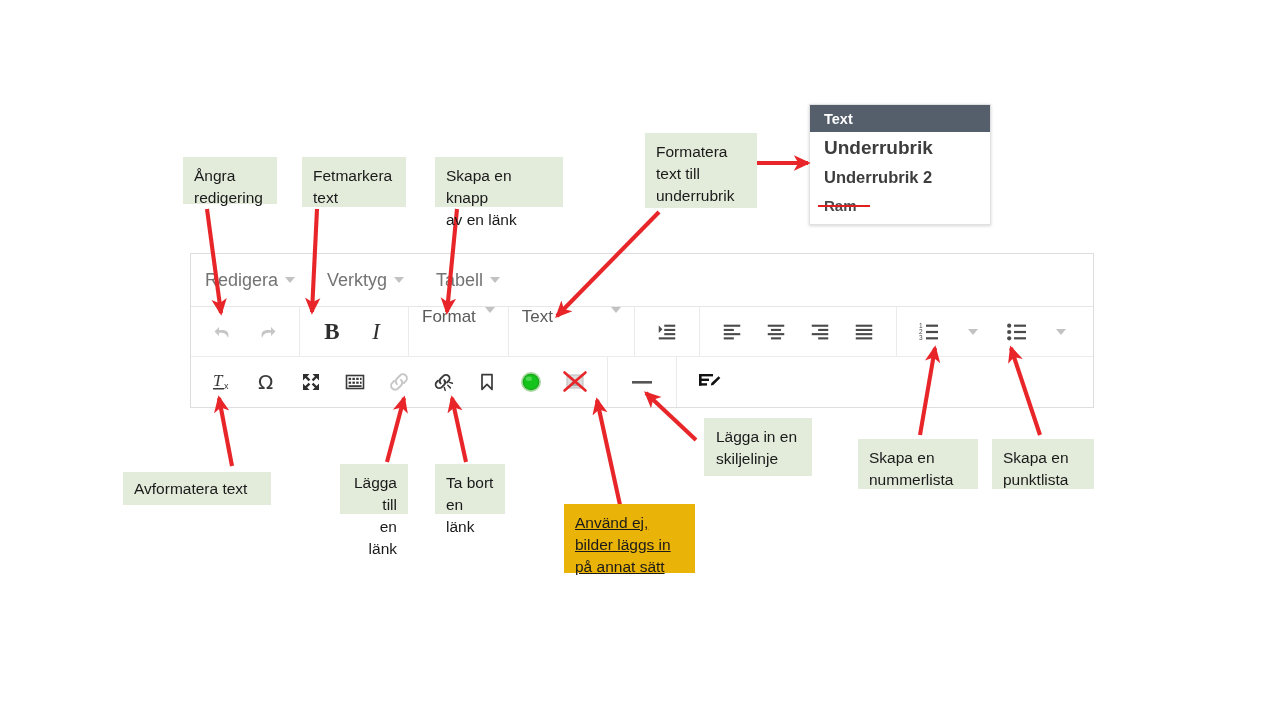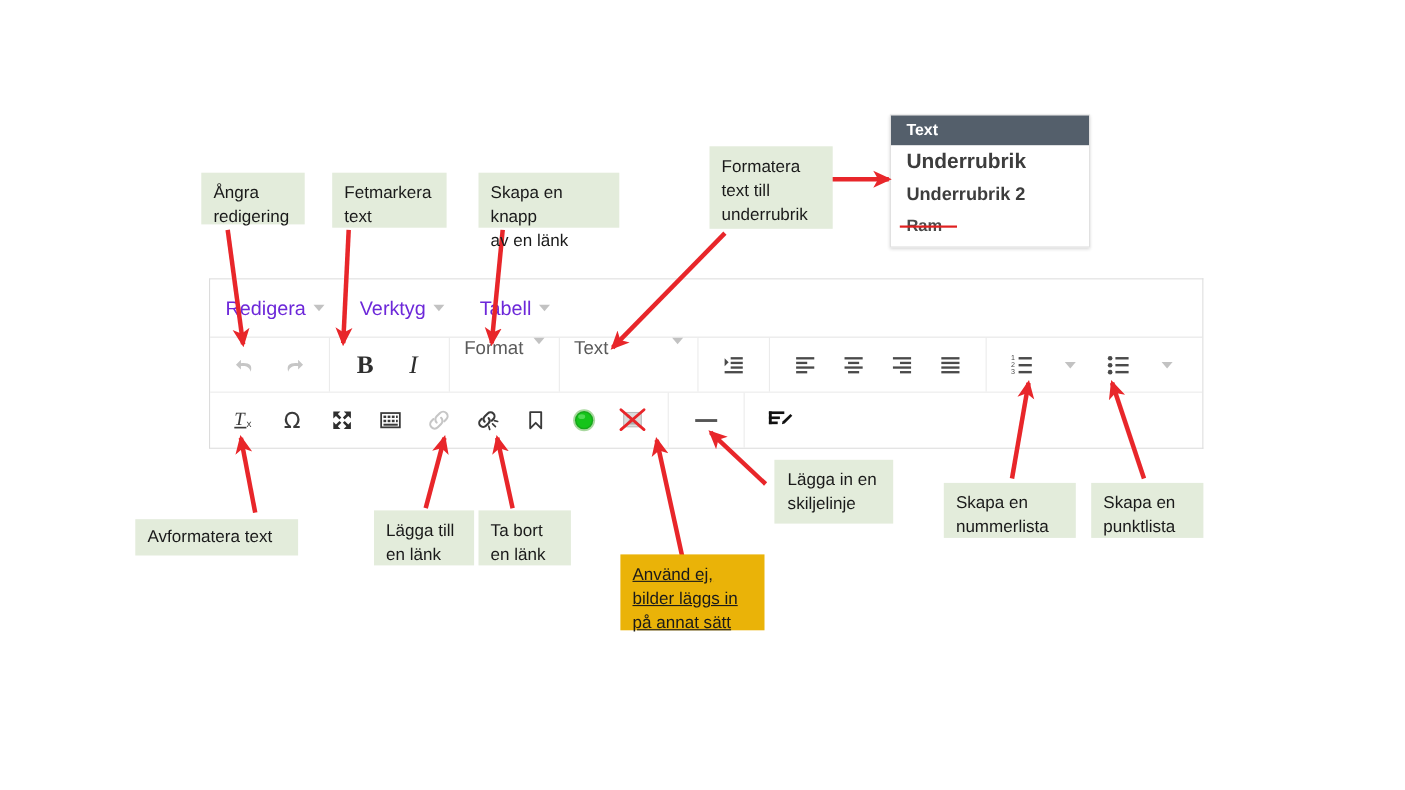--- a/index.html
+++ b/index.html
@@ -57,21 +57,21 @@
     border:1px solid #dedede;
     border-left:1px solid #dcdcdc;
     box-sizing:border-box;
   }
   .menubar{
     height:53px;display:flex;align-items:center;padding-left:14px;
     border-bottom:1px solid #e6e6e6;box-sizing:border-box;
   }
   .menu-item{
     display:flex;align-items:center;gap:7px;
-    color:#6d28d9;font-size:18px;margin-right:32px;
+    color:#737373;font-size:18px;margin-right:32px;
     cursor:default;
   }
   .caret{
     width:0;height:0;border-left:5px solid transparent;
     border-right:5px solid transparent;border-top:6px solid #c2c2c2;
     display:inline-block;
   }
   .tbrow{
     display:flex;align-items:center;height:50px;box-sizing:border-box;
   }
@@ -399,24 +399,24 @@
 
   <div class="callout" style="left:435px;top:157px;width:128px;height:50px;">Skapa en knapp
 av en länk</div>
 
   <div class="callout" style="left:630px;top:133px;width:112px;height:75px;margin-left:15px;">Formatera
 text till
 underrubrik</div>
 
   <div class="callout" style="left:123px;top:472px;width:148px;height:33px;padding-top:6px;">Avformatera text</div>
 
-  <div class="callout" style="left:340px;top:464px;width:91px;height:50px;">Lägga till
+  <div class="callout" style="left:340px;top:464px;width:68px;height:50px;text-align:right;">Lägga till
 en länk</div>
 
-  <div class="callout" style="left:435px;top:464px;width:84px;height:50px;">Ta bort
+  <div class="callout" style="left:435px;top:464px;width:70px;height:50px;">Ta bort
 en länk</div>
 
   <div class="callout warn" style="left:564px;top:504px;width:131px;height:69px;">Använd ej,
 bilder läggs in
 på annat sätt</div>
 
   <div class="callout" style="left:704px;top:418px;width:108px;height:58px;padding-left:12px;">Lägga in en
 skiljelinje</div>
 
   <div class="callout" style="left:858px;top:439px;width:120px;height:50px;">Skapa en

